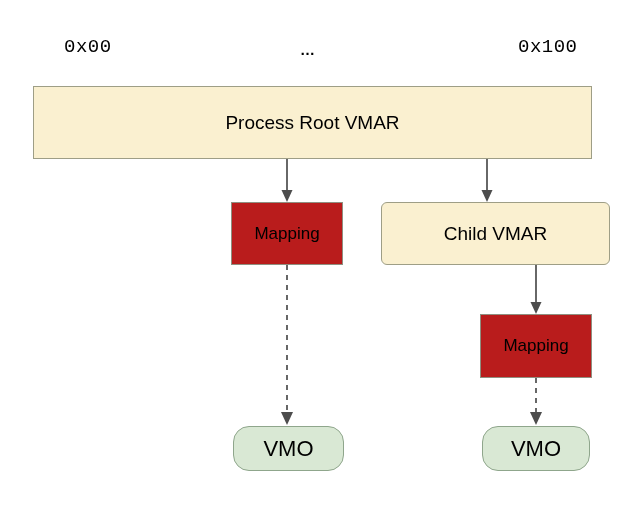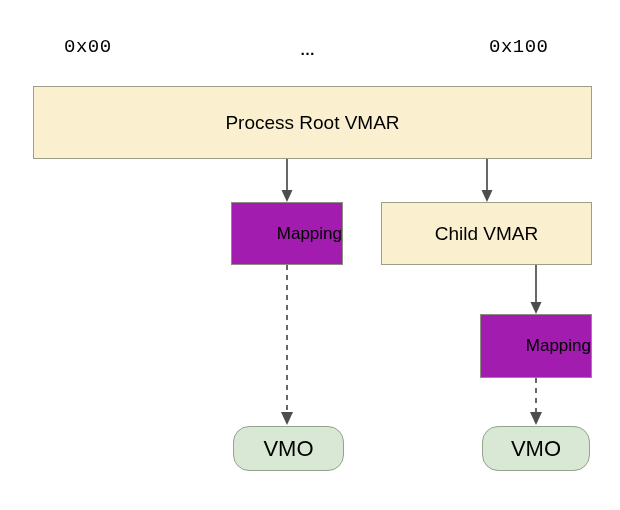--- a/index.html
+++ b/index.html
@@ -42,24 +42,23 @@
     justify-content: center;
     color: #000000;
     text-align: center;
   }
   .node-vmar {
     background: #faf0d0;
     border: 1.6px solid #9e9e86;
     font-size: 19px;
   }
   .node-mapping {
-    background: #a21caf;
+    background: #b91c1c;
     border: 1.6px solid #8f8f80;
     font-size: 17px;
-    justify-content: flex-end;
   }
   .node-vmo {
     background: #d9e8d4;
     border: 1.6px solid #8fa68c;
     border-radius: 16px;
     font-size: 22px;
   }
   .edge {
     position: absolute;
     overflow: visible;
@@ -78,21 +77,21 @@
 </style>
 </head>
 <body>
 
 <div id="canvas">
 
   <div class="addr-label" style="left:64px; top:36px;">0x00</div>
 
   <div class="ellipsis-label" style="left:300px; top:41px;">…</div>
 
-  <div class="addr-label" style="left:489px; top:36px;">0x100</div>
+  <div class="addr-label" style="left:518px; top:36px;">0x100</div>
 
   <svg class="edge" style="left:0; top:0;" width="620" height="510">
 
     <g>
       <line x1="287" y1="153" x2="287" y2="194"></line>
       <polygon points="287,202 281.5,190 292.5,190"></polygon>
     </g>
 
     <g>
       <line x1="487" y1="153" x2="487" y2="194"></line>
@@ -116,21 +115,21 @@
   </svg>
 
   <div class="node node-vmar" style="left:33px; top:86px; width:559px; height:73px;">
     <span>Process Root VMAR</span>
   </div>
 
   <div class="node node-mapping" style="left:231px; top:202px; width:112px; height:63px;">
     <span>Mapping</span>
   </div>
 
-  <div class="node node-vmar" style="left:381px; top:202px; width:211px; height:63px;">
+  <div class="node node-vmar" style="left:381px; top:202px; width:229px; height:63px;border-radius:6px;">
     <span>Child VMAR</span>
   </div>
 
   <div class="node node-mapping" style="left:480px; top:314px; width:112px; height:64px;">
     <span>Mapping</span>
   </div>
 
   <div class="node node-vmo" style="left:233px; top:426px; width:111px; height:45px;">
     <span>VMO</span>
   </div>

